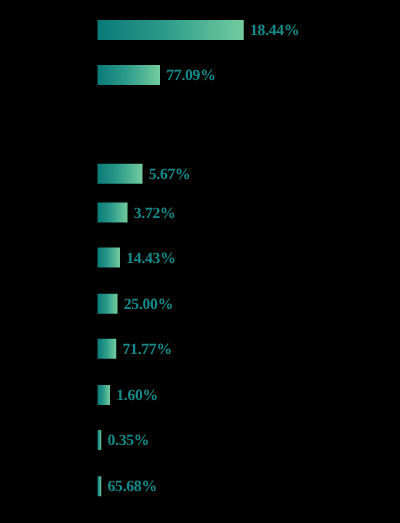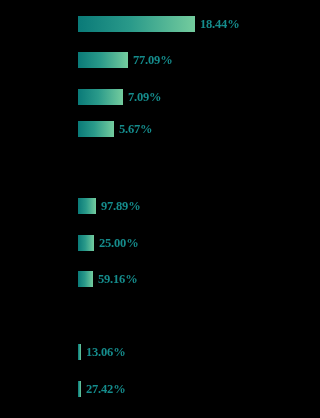--- a/index.html
+++ b/index.html
@@ -59,57 +59,62 @@
     <div class="bar" style="width:117px"></div>
     <div class="bar-label">18.44%</div>
   </div>
 
   <div class="bar-row" style="top:52px">
     <div class="bar-spacer"></div>
     <div class="bar" style="width:50px"></div>
     <div class="bar-label">77.09%</div>
   </div>
 
-  <div class="bar-row" style="top:89px">
-    <div class="bar-spacer"></div>
-    <div class="bar" style="width:45px"></div>
-    <div class="bar-label">7.09%</div>
-  </div>
 
-  <div class="bar-row" style="top:121px">
+  <div class="bar-row" style="top:131px">
     <div class="bar-spacer"></div>
     <div class="bar" style="width:36px"></div>
     <div class="bar-label">5.67%</div>
   </div>
 
+  <div class="bar-row" style="top:162px">
+    <div class="bar-spacer"></div>
+    <div class="bar" style="width:24px"></div>
+    <div class="bar-label">3.72%</div>
+  </div>
 
   <div class="bar-row" style="top:198px">
     <div class="bar-spacer"></div>
     <div class="bar" style="width:18px"></div>
-    <div class="bar-label">97.89%</div>
+    <div class="bar-label">14.43%</div>
   </div>
 
   <div class="bar-row" style="top:235px">
     <div class="bar-spacer"></div>
     <div class="bar" style="width:16px"></div>
     <div class="bar-label">25.00%</div>
   </div>
 
   <div class="bar-row" style="top:271px">
     <div class="bar-spacer"></div>
     <div class="bar" style="width:15px"></div>
-    <div class="bar-label">59.16%</div>
+    <div class="bar-label">71.77%</div>
   </div>
 
+  <div class="bar-row" style="top:308px">
+    <div class="bar-spacer"></div>
+    <div class="bar" style="width:10px"></div>
+    <div class="bar-label">1.60%</div>
+  </div>
 
   <div class="bar-row" style="top:344px">
     <div class="bar-spacer"></div>
     <div class="bar" style="width:3px"></div>
-    <div class="bar-label">13.06%</div>
+    <div class="bar-label">0.35%</div>
   </div>
 
   <div class="bar-row" style="top:381px">
     <div class="bar-spacer"></div>
     <div class="bar" style="width:3px"></div>
-    <div class="bar-label">27.42%</div>
+    <div class="bar-label">65.68%</div>
   </div>
 
 </div>
 
 </body></html>

